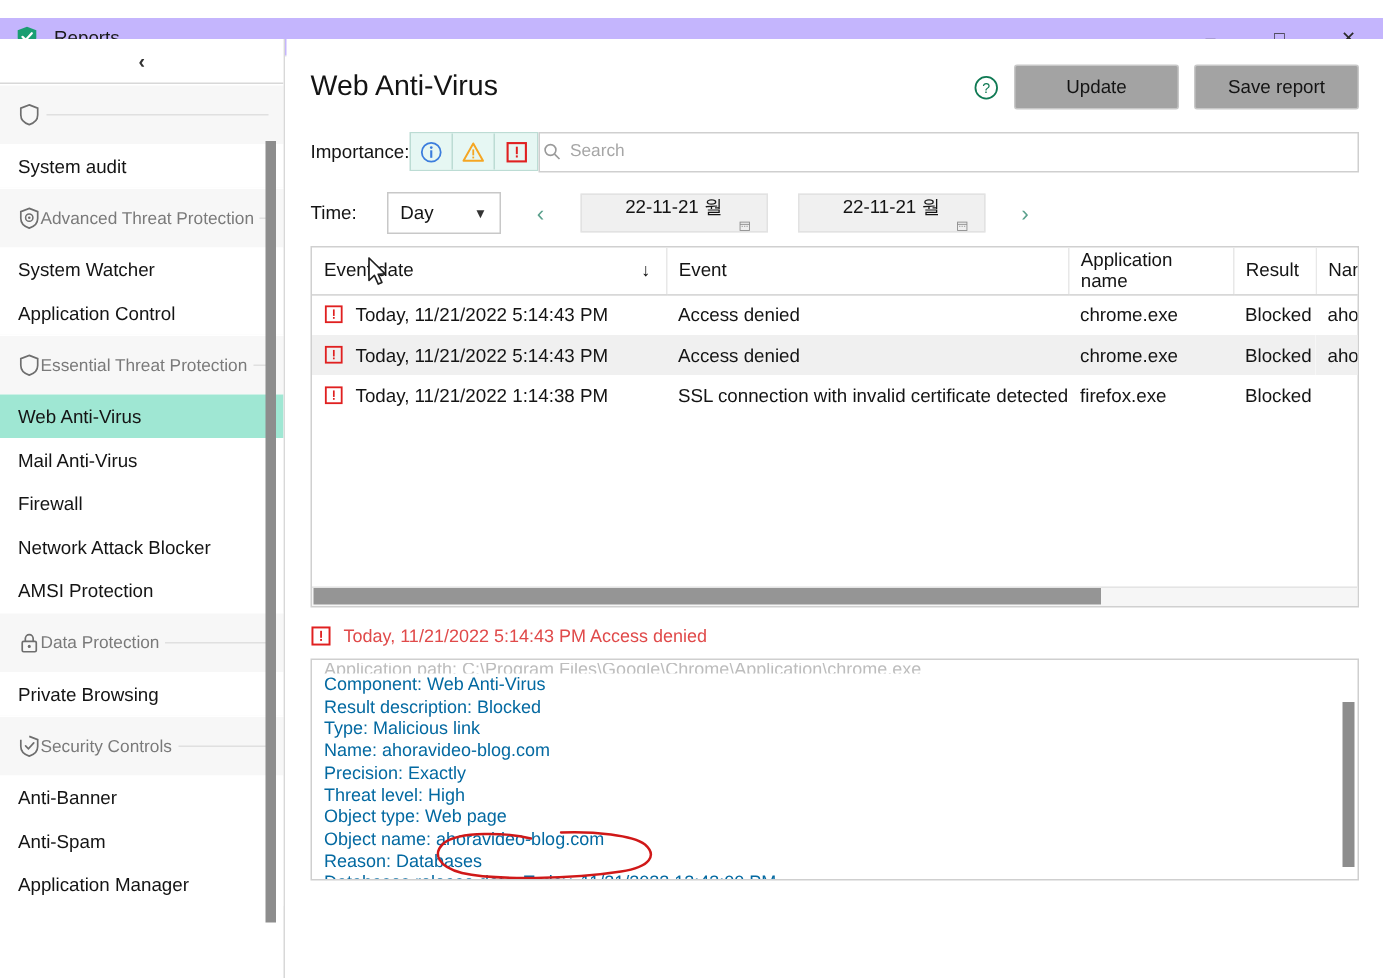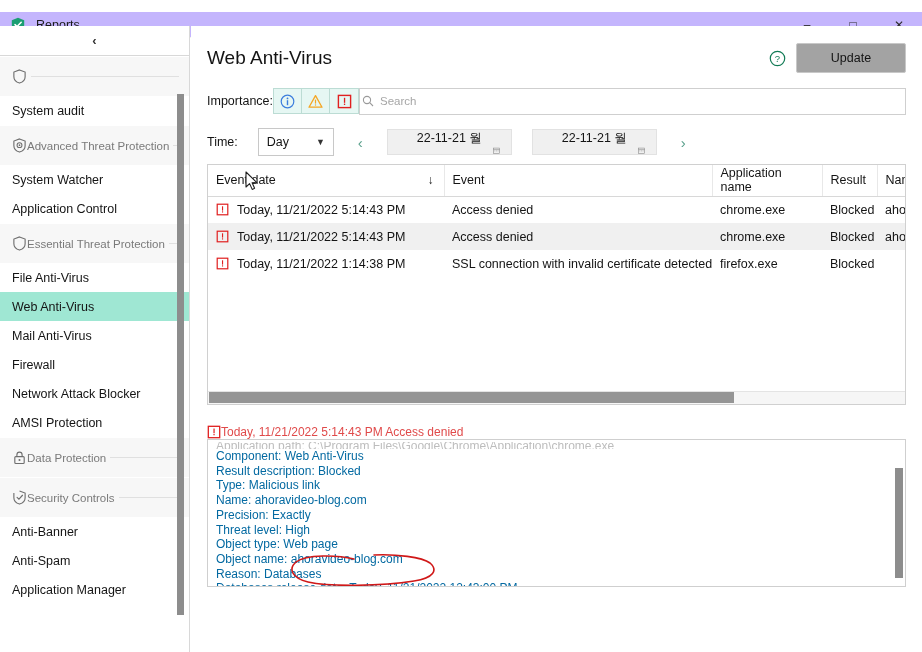--- a/index.html
+++ b/index.html
@@ -130,21 +130,21 @@
     position: absolute; left: 0; bottom: 0; width: 100%; height: 13px;
     background: #f6f6f6; border-top: 1px solid #e4e4e4;
   }
   .h-scroll-thumb {
     position: absolute; left: 1px; bottom: 1px; width: 525px; height: 11px;
     background: #959595;
   }
 
   
   .detail-head {
-    display: flex; align-items: flex-end; gap: 0; height: 30px; margin-top: 4px;
+    display: flex; align-items: center; gap: 8px; height: 30px; margin-top: 4px;
   }
   .detail-head .txt { font-size: 12px; color: #e04a4a; }
   .detail-box {
     position: relative; height: 148px; border: 1px solid #cfcfcf; background: #fff;
     padding: 2px 8px 0 8px; overflow: hidden;
   }
   .detail-line {
     font-size: 12px; color: #0369a1; line-height: 14.7px; white-space: nowrap;
   }
   .detail-line.clipped { color: #bdbdbd; height: 7px; overflow: hidden; line-height: 9px; }
@@ -202,23 +202,20 @@
         <div class="nav-item">
           <span>Application Control</span>
         </div>
         <div class="nav-group">
           <svg width="15" height="15" viewBox="0 0 16 16">
             <path d="M8 1 L14 3.3 V8.2 C14 11.6 11.4 14 8 15 C4.6 14 2 11.6 2 8.2 V3.3 Z" fill="none" stroke="#6e6e6e" stroke-width="1.2"></path>
           </svg>
           <span class="g-label">Essential Threat Protection</span>
           <span class="g-rule"></span>
         </div>
-        <div class="nav-item">
-          <span>File Anti-Virus</span>
-        </div>
         <div class="nav-item active">
           <span>Web Anti-Virus</span>
         </div>
         <div class="nav-item">
           <span>Mail Anti-Virus</span>
         </div>
         <div class="nav-item">
           <span>Firewall</span>
         </div>
         <div class="nav-item">
@@ -228,20 +225,23 @@
           <span>AMSI Protection</span>
         </div>
         <div class="nav-group">
           <svg width="15" height="15" viewBox="0 0 16 16">
             <rect x="3" y="7" width="10" height="7.4" rx="1" fill="none" stroke="#6e6e6e" stroke-width="1.2"></rect>
             <path d="M5.2 7 V5.2 C5.2 3.4 6.5 2.2 8 2.2 C9.5 2.2 10.8 3.4 10.8 5.2 V7" fill="none" stroke="#6e6e6e" stroke-width="1.2"></path>
             <circle cx="8" cy="10.6" r="1.1" fill="#6e6e6e"></circle>
           </svg>
           <span class="g-label">Data Protection</span>
           <span class="g-rule"></span>
+        </div>
+        <div class="nav-item">
+          <span>Private Browsing</span>
         </div>
         <div class="nav-group">
           <svg width="15" height="15" viewBox="0 0 16 16">
             <path d="M8 1 L14 3.3 V8.2 C14 11.6 11.4 14 8 15 C4.6 14 2 11.6 2 8.2 V3.3" fill="none" stroke="#6e6e6e" stroke-width="1.2"></path>
             <path d="M5.4 7.8 L7.4 9.8 L11.2 5.6" fill="none" stroke="#6e6e6e" stroke-width="1.2" stroke-linecap="round"></path>
           </svg>
           <span class="g-label">Security Controls</span>
           <span class="g-rule"></span>
         </div>
         <div class="nav-item">
@@ -262,20 +262,21 @@
   <div class="main">
 
     <div class="main-header">
       <h1 class="page-title">Web Anti-Virus</h1>
       <div class="header-actions">
         <svg class="help-icon" width="17" height="17" viewBox="0 0 17 17">
           <circle cx="8.5" cy="8.5" r="7.2" fill="none" stroke="#107a54" stroke-width="1.2"></circle>
           <text x="8.5" y="12.2" text-anchor="middle" font-size="9.5" fill="#107a54" font-family="Liberation Sans, sans-serif">?</text>
         </svg>
         <button class="btn">Update</button>
+        <button class="btn">Save report</button>
       </div>
     </div>
 
     <div class="filter-row">
       <span class="filter-label">Importance:</span>
       <div class="imp-group">
         <div class="imp-btn">
           <svg width="15" height="15" viewBox="0 0 15 15">
             <circle cx="7.5" cy="7.5" r="6.3" fill="none" stroke="#3b7ddd" stroke-width="1.2"></circle>
             <circle cx="7.5" cy="4.4" r="0.9" fill="#3b7ddd"></circle>

